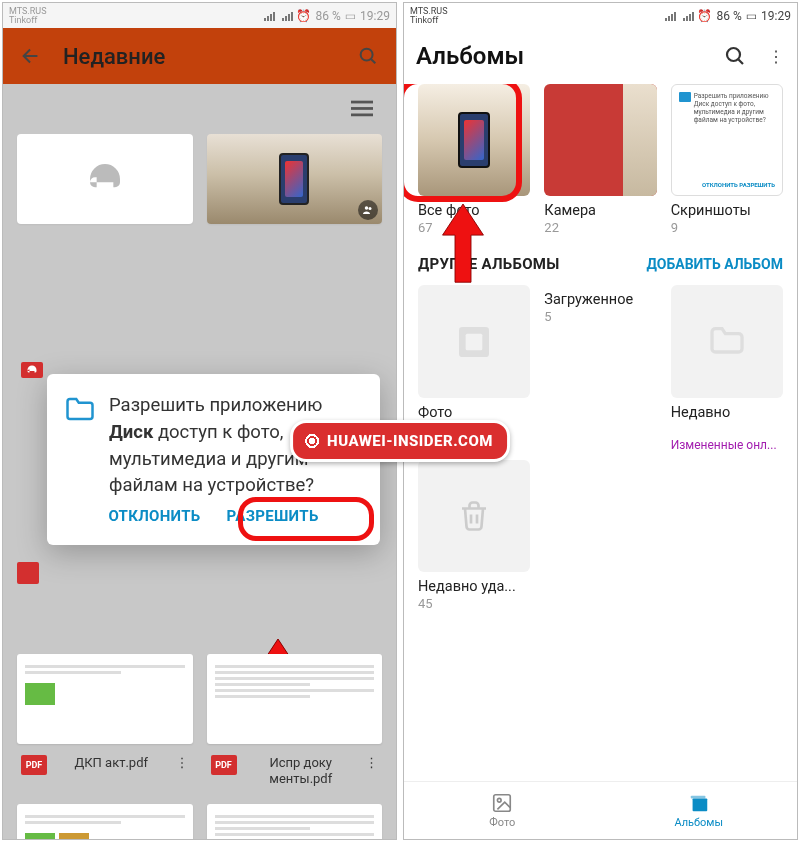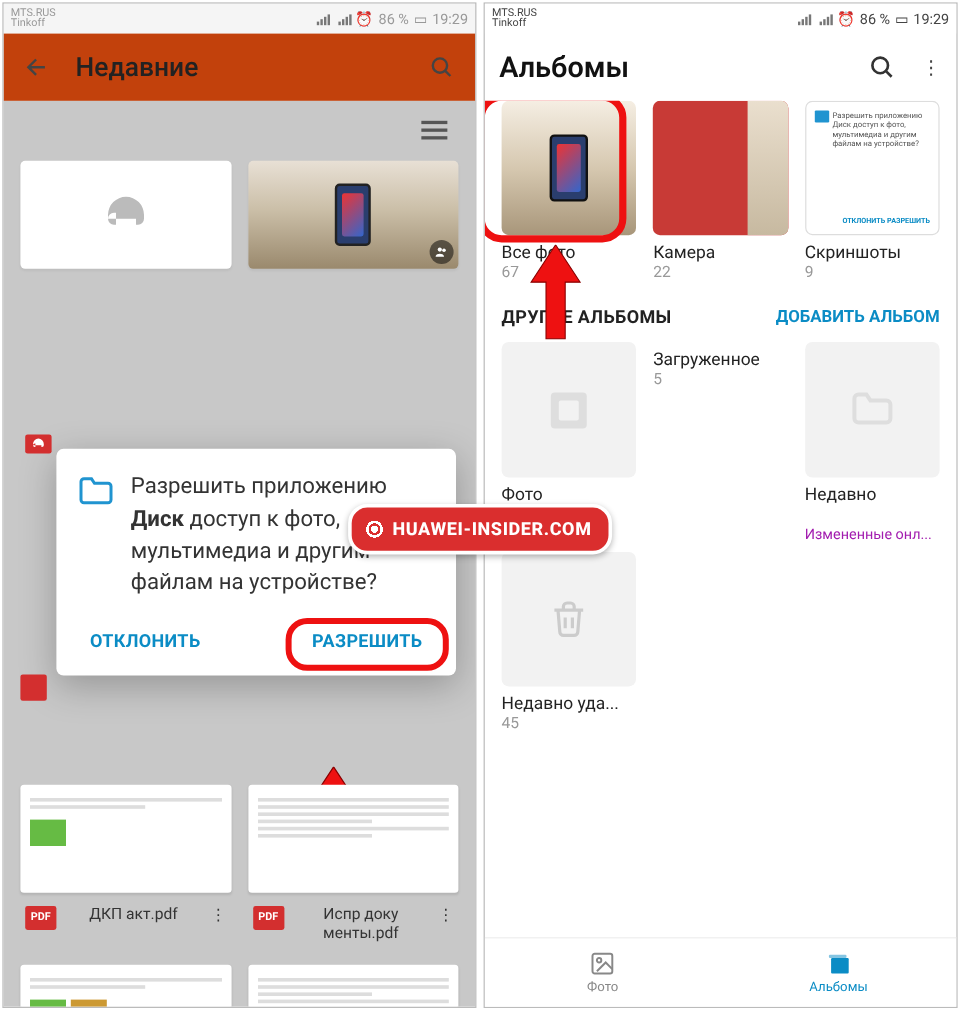--- a/index.html
+++ b/index.html
@@ -135,21 +135,21 @@
     display:flex;gap:14px;align-items:flex-start;
   }
   .dialog .folder-icon{
     width:30px;height:26px;flex-shrink:0;margin-top:4px;
   }
   .dialog .dlg-text{
     font-size:18.5px;line-height:1.45;color:#333;
   }
   .dialog .dlg-text b{font-weight:700;}
   .dialog .dlg-actions{
-    display:flex;justify-content:space-between;gap:6px;margin-top:18px;
+    display:flex;justify-content:center;gap:6px;
   }
   .dialog .dlg-actions span{
     font-size:15px;font-weight:700;color:#0b8cc5;letter-spacing:0.3px;
     padding:8px 10px;
   }
   .highlight-oval{
     position:absolute;border:5px solid #e11;border-radius:18px;
     pointer-events:none;
   }
 

